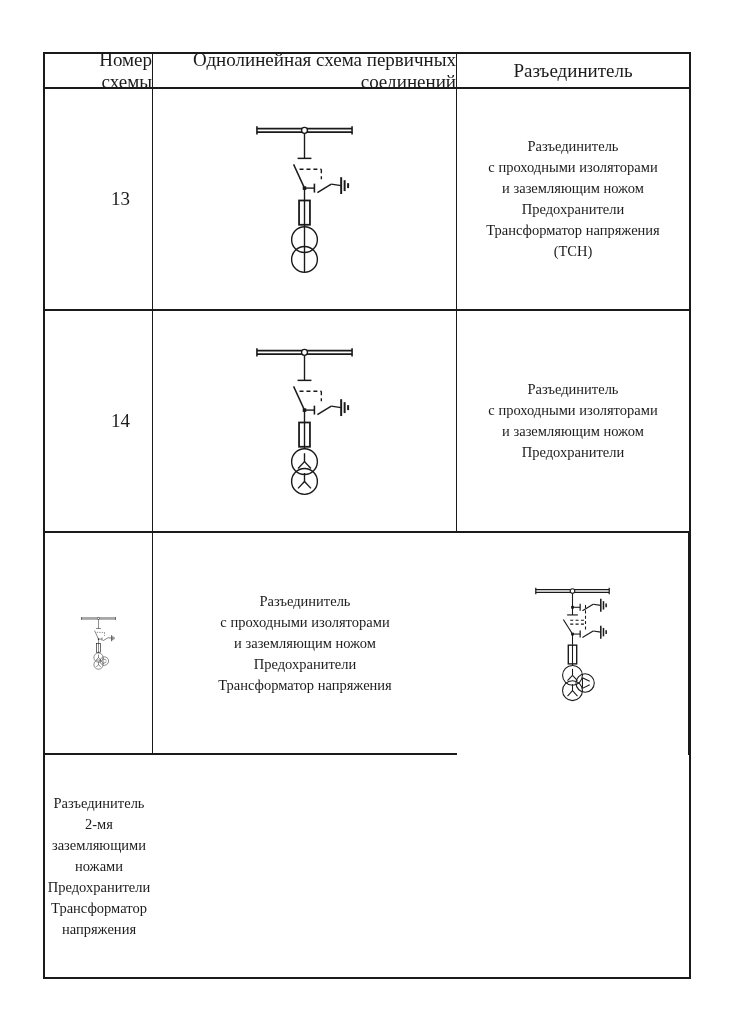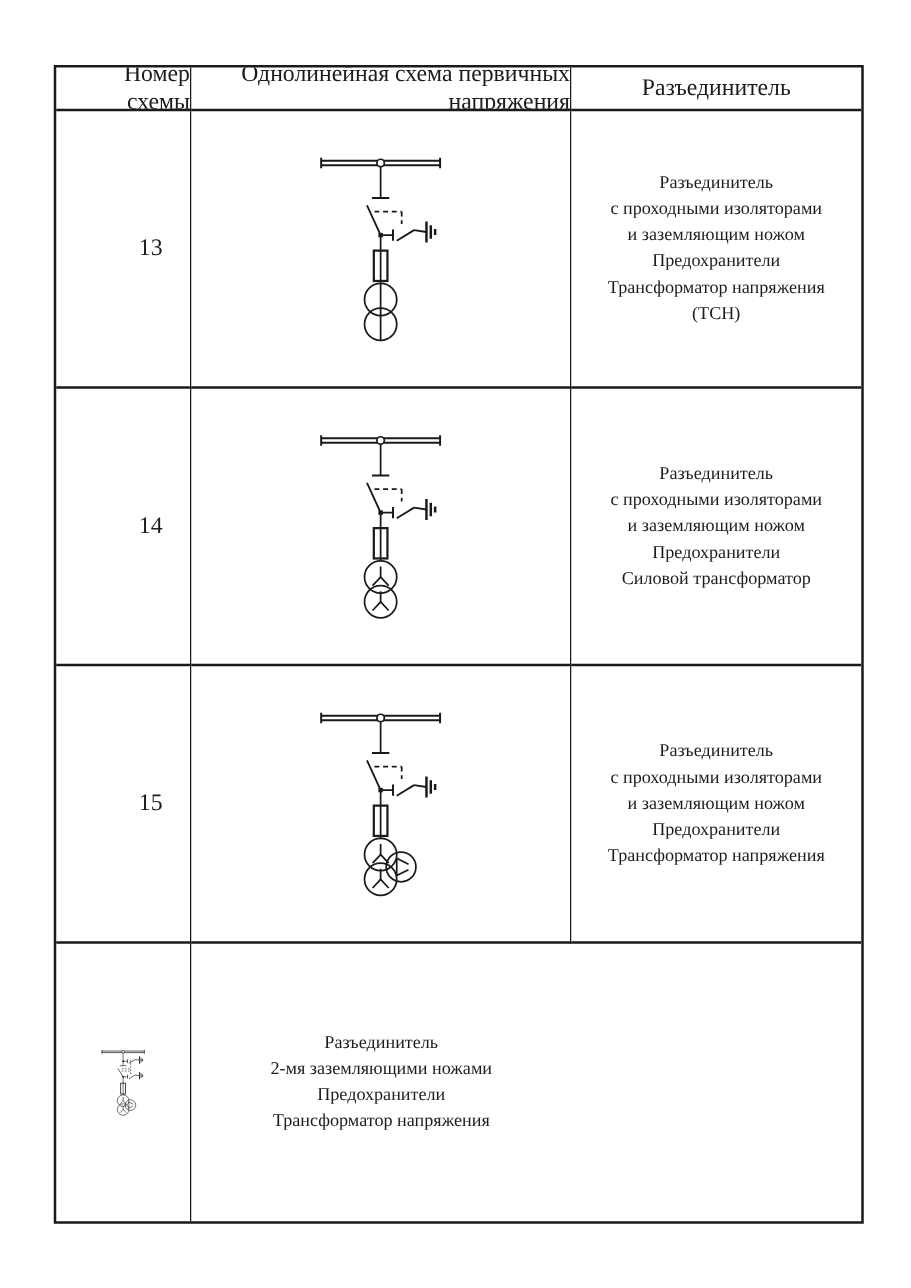--- a/index.html
+++ b/index.html
@@ -26,21 +26,21 @@
   .head{font-size:19px;text-align:right;}
   .num{font-size:19px;padding-left:44px;}
   .diag svg{width:100%;height:100%;display:block;}
   .spec{flex-direction:column;font-size:14.5px;line-height:21px;text-align:center;padding:0 4px;}
 </style>
 </head>
 <body>
 
 <div class="tbl">
   <div class="cell head">Номер схемы</div>
-  <div class="cell head">Однолинейная схема первичных напряжения</div>
+  <div class="cell head">Однолинейная схема первичных соединений</div>
   <div class="cell head last-col">Разъединитель</div>
 
   <div class="cell num">13</div>
   <div class="cell diag">
       <svg viewBox="0 0 302 222" preserveAspectRatio="xMidYMid meet">
         <g>
           <line x1="103" y1="40" x2="199" y2="40" stroke="#1a1a1a" stroke-width="1.6"></line>
           <line x1="103" y1="43.5" x2="199" y2="43.5" stroke="#1a1a1a" stroke-width="1.6"></line>
           <line x1="103" y1="37.5" x2="103" y2="46" stroke="#1a1a1a" stroke-width="1.6"></line>
           <line x1="199" y1="37.5" x2="199" y2="46" stroke="#1a1a1a" stroke-width="1.6"></line>
@@ -126,24 +126,22 @@
           <line x1="151" y1="172" x2="144.5" y2="179" stroke="#1a1a1a" stroke-width="1.4"></line>
           <line x1="151" y1="172" x2="157.5" y2="179" stroke="#1a1a1a" stroke-width="1.4"></line>
         </g>
       </svg>
     </div>
   <div class="cell spec last-col">
       <div>Разъединитель</div>
       <div>с проходными изоляторами</div>
       <div>и заземляющим ножом</div>
       <div>Предохранители</div>
-      <div>Силовой трансформатор</div>
-    </div>
-
-  <div class="cell num">15</div>
+    </div>
+
   <div class="cell diag">
       <svg viewBox="0 0 302 222" preserveAspectRatio="xMidYMid meet">
         <g>
           <line x1="103" y1="40" x2="199" y2="40" stroke="#1a1a1a" stroke-width="1.6"></line>
           <line x1="103" y1="43.5" x2="199" y2="43.5" stroke="#1a1a1a" stroke-width="1.6"></line>
           <line x1="103" y1="37.5" x2="103" y2="46" stroke="#1a1a1a" stroke-width="1.6"></line>
           <line x1="199" y1="37.5" x2="199" y2="46" stroke="#1a1a1a" stroke-width="1.6"></line>
           <circle cx="151" cy="41.75" r="3" stroke="#1a1a1a" stroke-width="1.4" fill="#fff"></circle>
         </g>
         <g>

